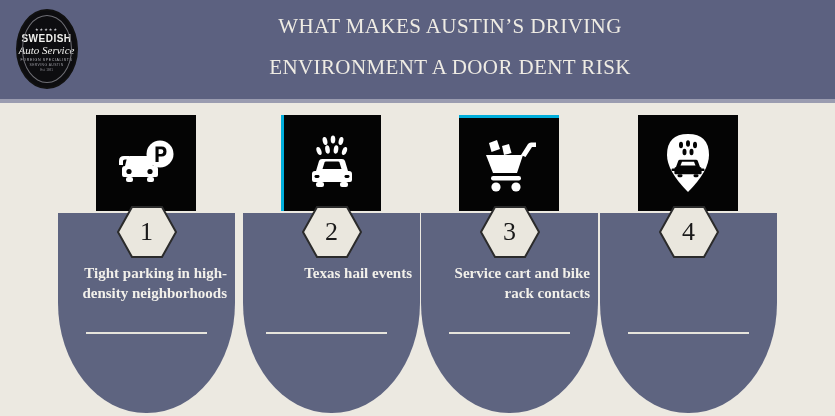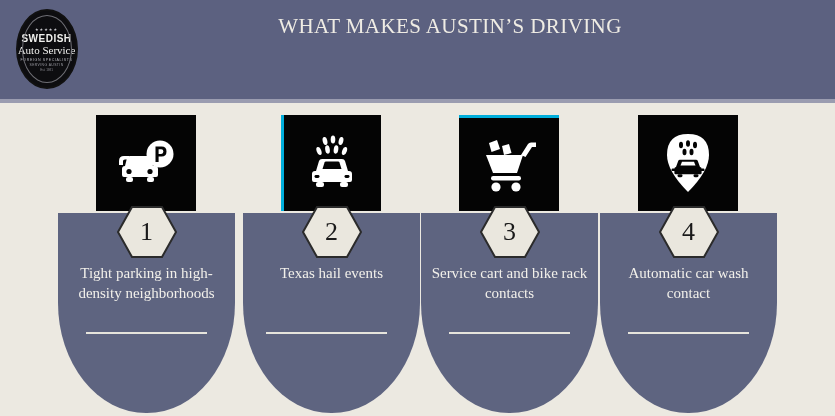--- a/index.html
+++ b/index.html
@@ -42,21 +42,21 @@
   }
   .logo-stars{
     font-size:4px;color:#cfcfd4;letter-spacing:1px;line-height:5px;margin-bottom:1px;
     font-family:"DejaVu Sans",sans-serif;
   }
   .logo-top{
     font-size:10px;color:#f1f1ee;font-weight:bold;letter-spacing:.5px;line-height:11px;
     font-family:"Liberation Sans",sans-serif;
   }
   .logo-mid{
-    font-size:11px;color:#f3f3f0;line-height:13px;
+    font-size:11px;color:#f3f3f0;font-style:italic;line-height:13px;
     font-family:"Liberation Serif",serif;
   }
   .logo-sub{
     font-size:3.6px;color:#b9b9bf;letter-spacing:.6px;line-height:6px;
     font-family:"Liberation Sans",sans-serif;
   }
   .logo-sub2{
     font-size:3.4px;color:#9b9ba2;letter-spacing:.4px;line-height:5px;
     font-family:"Liberation Sans",sans-serif;
   }
@@ -104,24 +104,25 @@
     width:62px;height:54px;
   }
   .hex-num{
     position:absolute;left:0;top:0;width:62px;height:54px;
     display:flex;align-items:center;justify-content:center;
     font-size:26px;color:#1a1a1a;
     font-family:"Liberation Serif","DejaVu Serif",serif;
   }
   .card-text{
     position:absolute;left:8px;top:160px;width:161px;
-    text-align:center;
+    text-align:right;
     color:#f2f0ea;
     font-size:15px;line-height:20px;
     font-family:"Liberation Serif","DejaVu Serif",serif;
+    font-weight:bold;
   }
   .card-rule{
     position:absolute;height:2px;background:#e6e4dc;
   }
 </style>
 </head>
 <body>
 
 <div id="page">
 
@@ -132,20 +133,21 @@
         <div class="logo-stars">★★★★★</div>
         <div class="logo-top">SWEDISH</div>
         <div class="logo-mid">Auto Service</div>
         <div class="logo-sub">FOREIGN SPECIALISTS</div>
         <div class="logo-sub2">SERVING AUSTIN</div>
         <div class="logo-sub3">Est. 1981</div>
       </div>
     </div>
     <div class="title">
       <span class="title-line">WHAT MAKES AUSTIN’S DRIVING</span>
+      <span class="title-line">ENVIRONMENT A DOOR DENT RISK</span>
     </div>
   </div>
   <div class="header-underline"></div>
 
   <div class="cards">
 
     <div class="card" style="left:58px;">
       <div class="card-body"></div>
       <div class="icon-box">
         <svg class="icon-svg" width="62" height="50" viewBox="0 0 62 50">
@@ -257,18 +259,17 @@
           <rect x="12.5" y="37.5" width="4" height="2.6" rx="1.2" fill="#040404"></rect>
           <rect x="41.5" y="37.5" width="4" height="2.6" rx="1.2" fill="#040404"></rect>
         </svg>
       </div>
       <div class="hexagon">
         <svg width="62" height="54" viewBox="0 0 62 54">
           <polygon points="16,2 46,2 60,27 46,52 16,52 2,27" fill="#eae7de" stroke="#2b2b2b" stroke-width="2"></polygon>
         </svg>
         <div class="hex-num">4</div>
       </div>
-      <div class="card-text">Automatic car wash contact</div>
       <div class="card-rule" style="left:28px;top:229px;width:121px;"></div>
     </div>
 
   </div>
 </div>
 
 </body></html>

